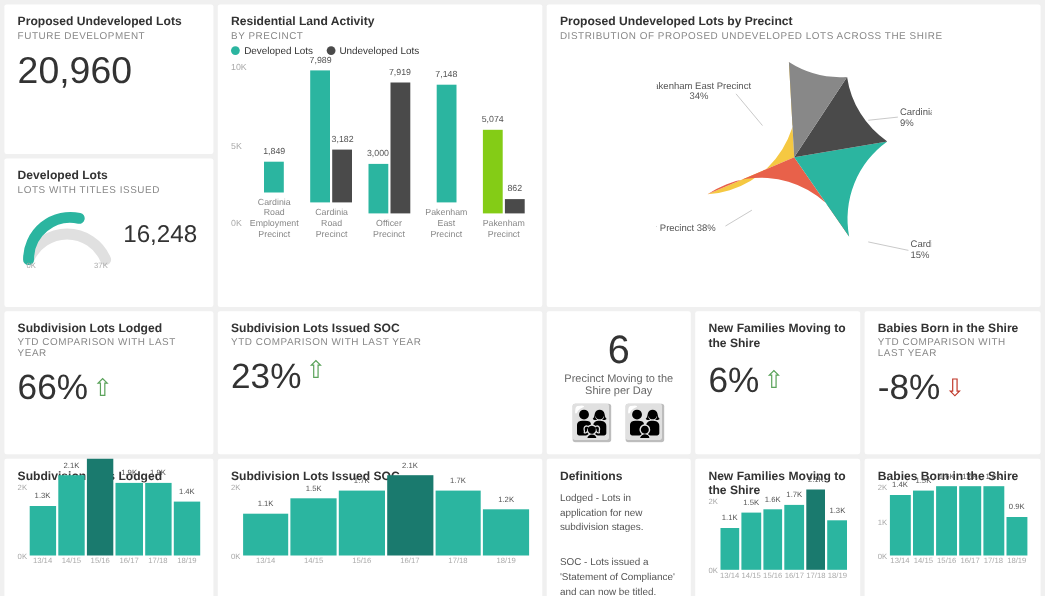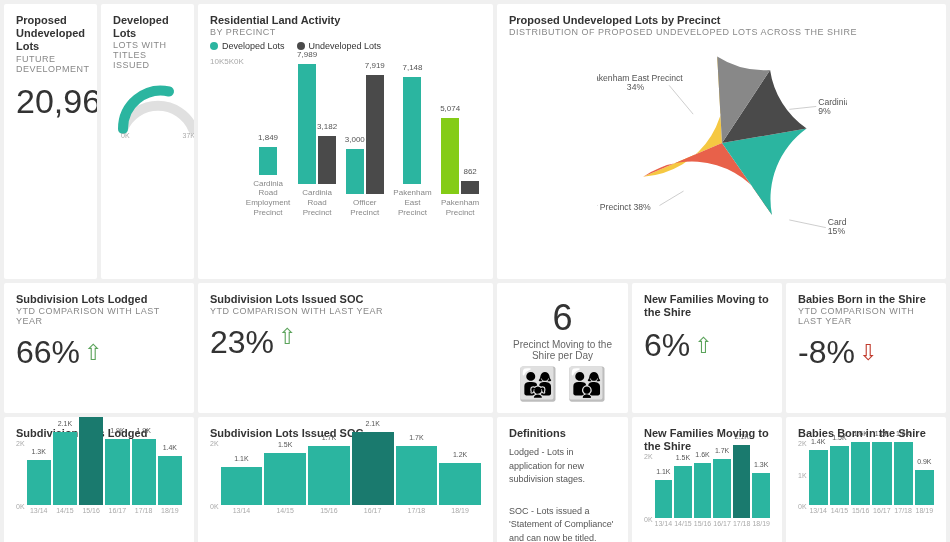--- a/index.html
+++ b/index.html
@@ -119,21 +119,21 @@
     }
     .bar-x-label {
       font-size: 8px;
       color: #888;
       text-align: center;
       margin-top: 4px;
       line-height: 1.2;
     }
     .y-axis-labels {
       display: flex;
-      flex-direction: row;
+      flex-direction: column;
       justify-content: space-between;
       height: 150px;
       font-size: 8px;
       color: #aaa;
       padding-bottom: 0px;
       margin-right: 2px;
     }
 
     
     .card-sub-lodged {
@@ -231,21 +231,21 @@
       color: #555;
       line-height: 1.5;
       margin-top: 6px;
     }
   </style>
 </head>
 <body>
 
 <div class="dashboard">
 
-  <div style="grid-column:1; grid-row:1; display:flex; flex-direction:row; gap:4px;">
+  <div style="grid-column:1; grid-row:1; display:flex; flex-direction:column; gap:4px;">
     <div class="card" style="flex:1;">
       <div class="card-title">Proposed Undeveloped Lots</div>
       <div class="card-subtitle">FUTURE DEVELOPMENT</div>
       <div class="big-number">20,960</div>
     </div>
     <div class="card" style="flex:1;">
       <div class="card-title">Developed Lots</div>
       <div class="card-subtitle">LOTS WITH TITLES ISSUED</div>
 
       <div style="display:flex; align-items:center; margin-top:4px;">

